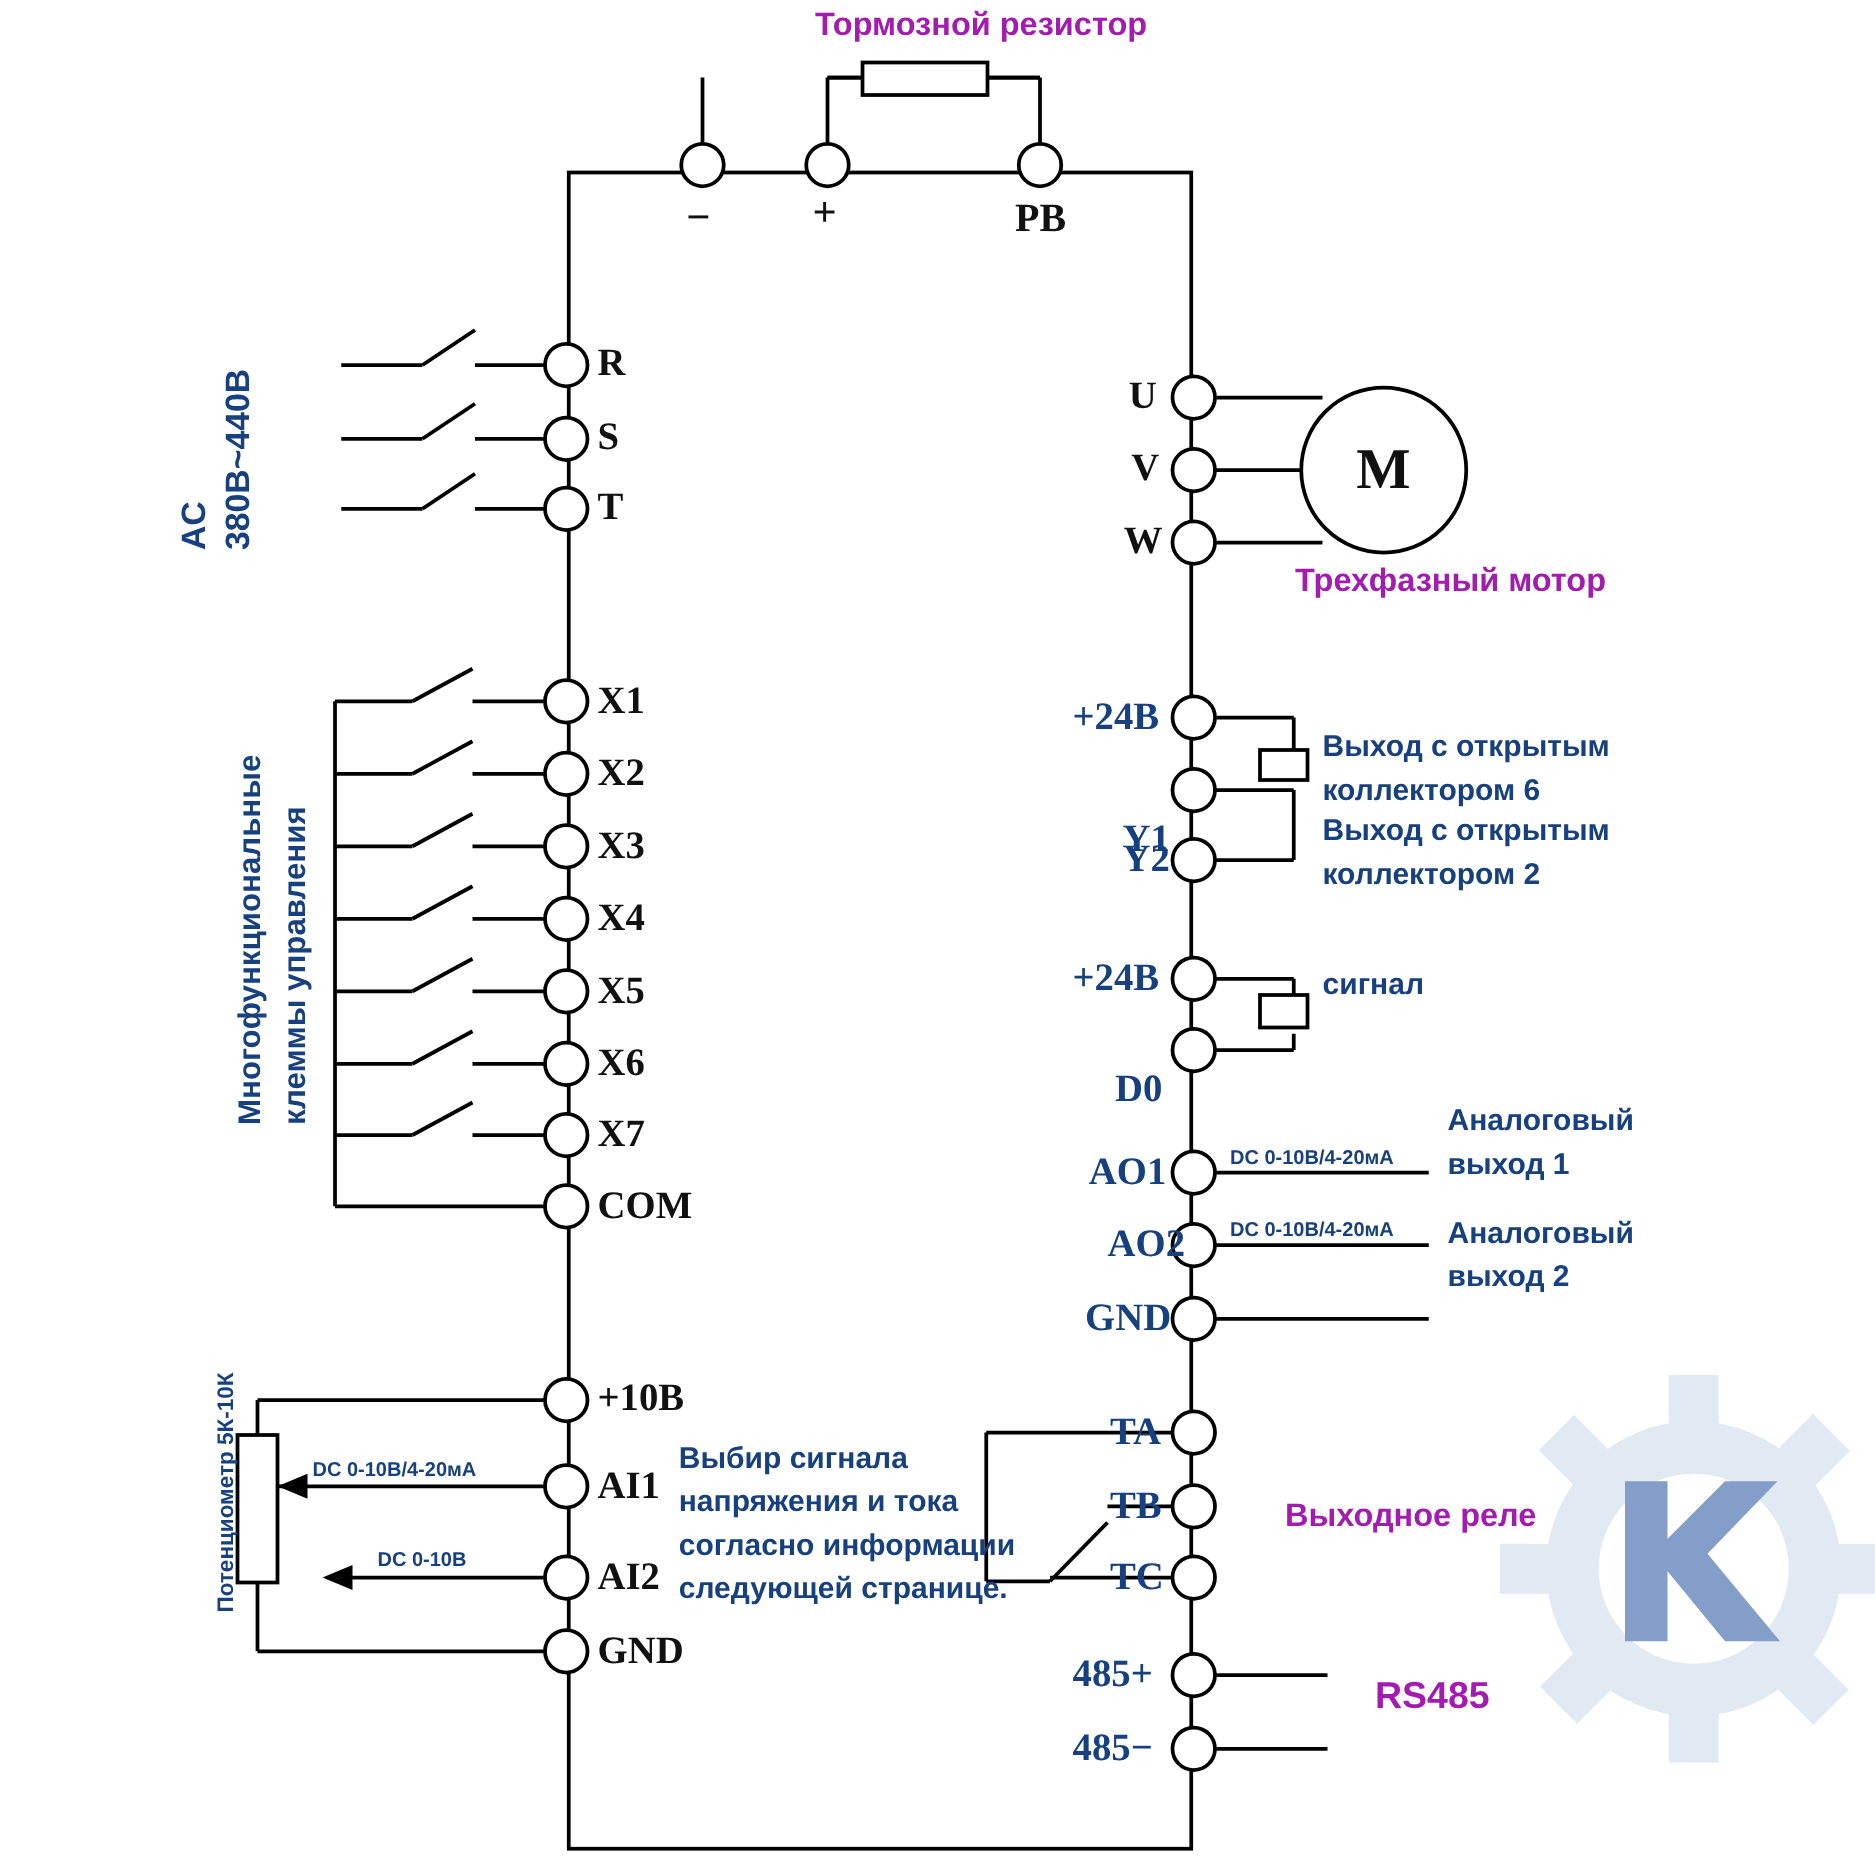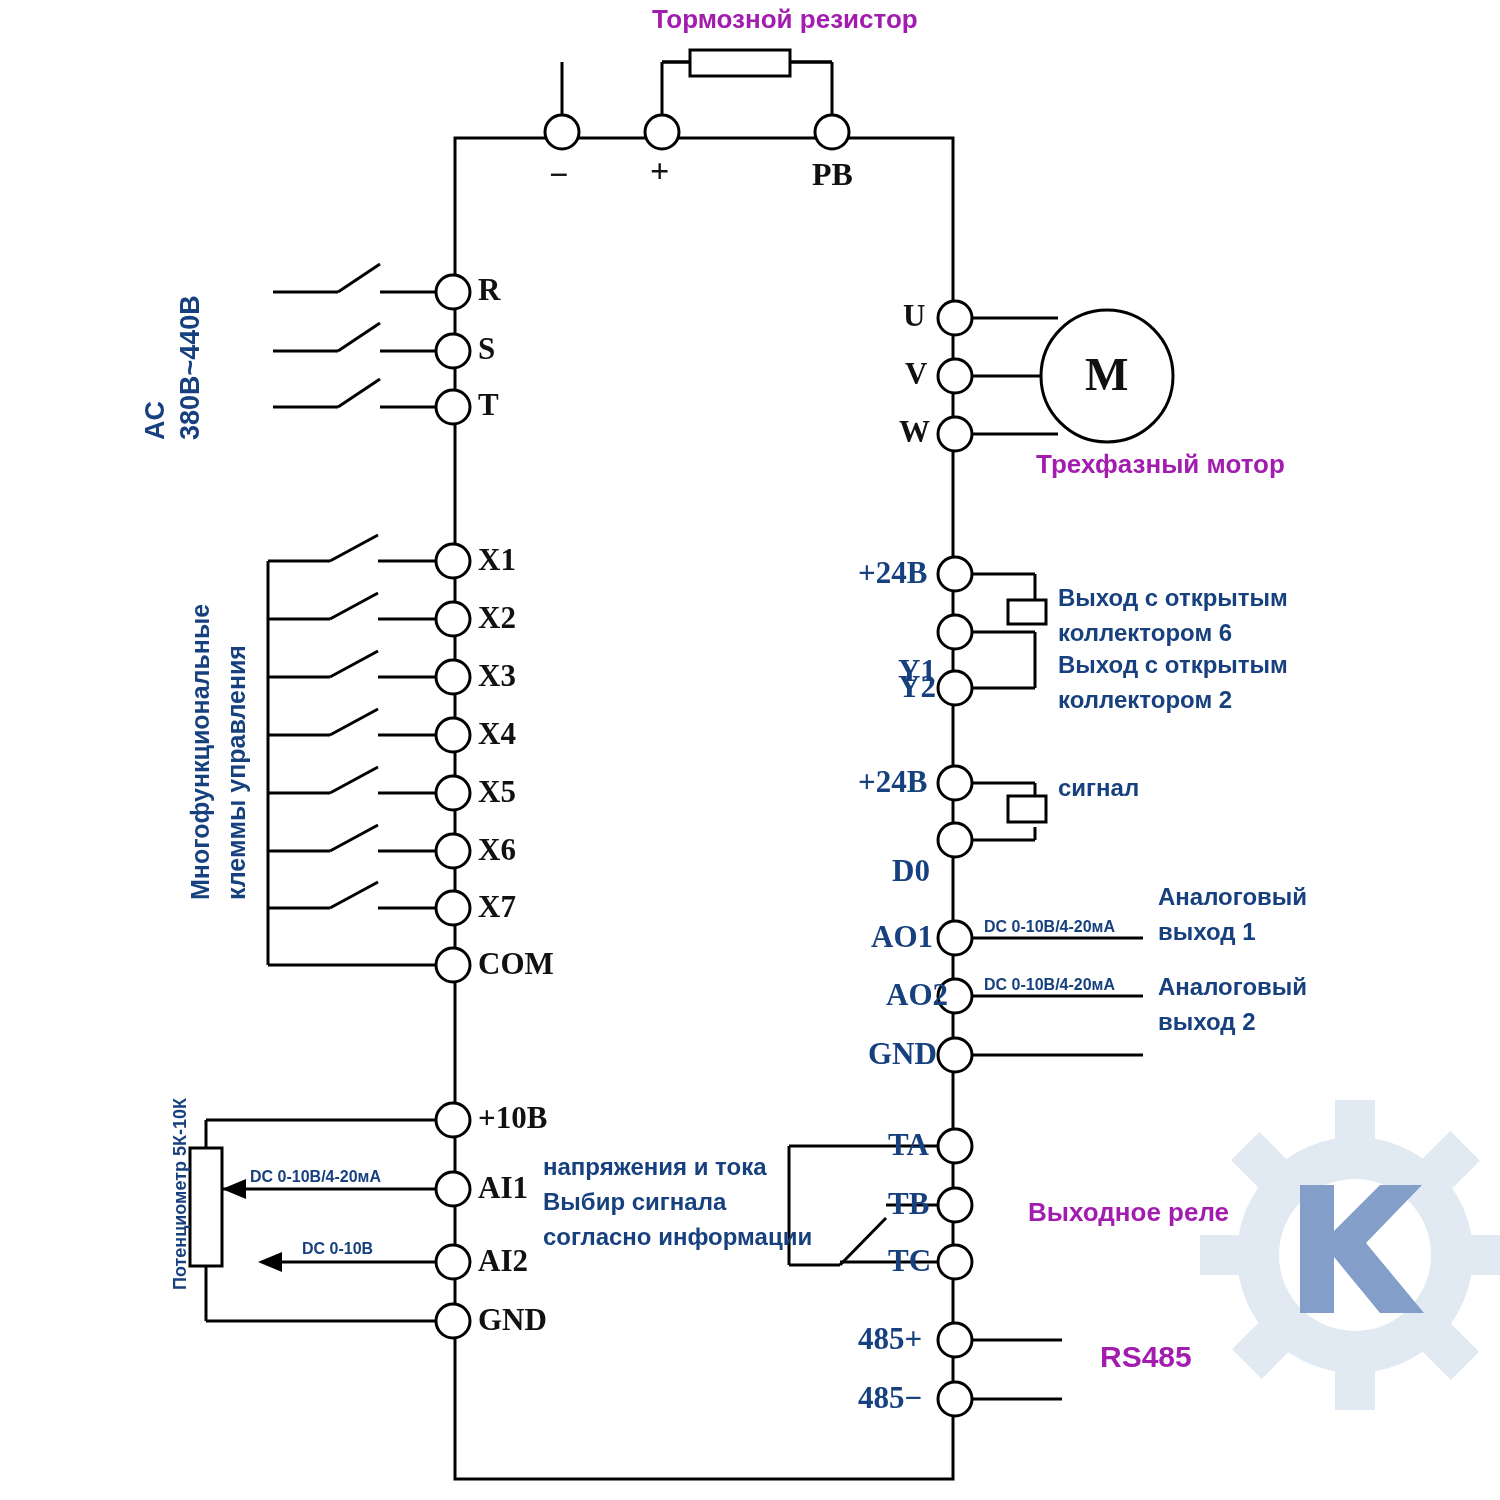--- a/index.html
+++ b/index.html
@@ -217,23 +217,24 @@
   <div class="lbl term" style="left:478px;top:1170px;">AI1</div>
   <div class="lbl term" style="left:478px;top:1243px;">AI2</div>
   <div class="lbl term" style="left:478px;top:1302px;">GND</div>
 
   <div style="position:absolute;left:170px;top:1290px;transform:rotate(-90deg);transform-origin:left top;font-size:18px;font-weight:bold;color:#17407e;white-space:nowrap;">Потенциометр 5К-10К</div>
 
   <div class="small" style="position:absolute;left:250px;top:1168px;">DC 0-10В/4-20мА</div>
   <div class="small" style="position:absolute;left:302px;top:1240px;">DC 0-10В</div>
 
   <div class="desc" style="position:absolute;left:543px;top:1150px;">
+    <div>Выбир сигнала</div>
     <div>напряжения и тока</div>
-    <div>Выбир сигнала</div>
     <div>согласно информации</div>
+    <div>следующей странице.</div>
   </div>
 
   <div class="lbl term" style="left:903px;top:298px;">U</div>
   <div class="lbl term" style="left:905px;top:356px;">V</div>
   <div class="lbl term" style="left:899px;top:414px;">W</div>
 
   <div style="position:absolute;left:1085px;top:348px;font-size:46px;font-weight:bold;color:#111;font-family:'Liberation Serif',serif;">M</div>
   <div class="lbl blk" style="left:1036px;top:449px;">Трехфазный мотор</div>
 
   <div class="lbl termb" style="left:858px;top:555px;">+24В</div>

